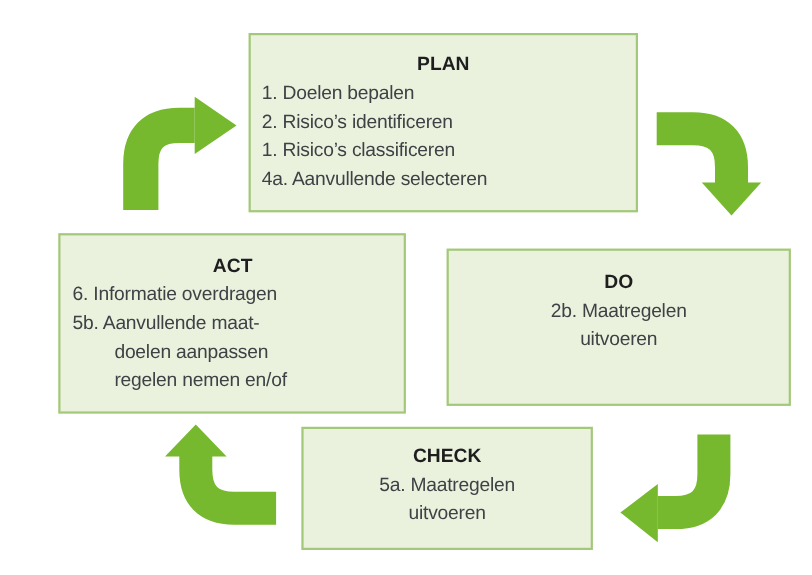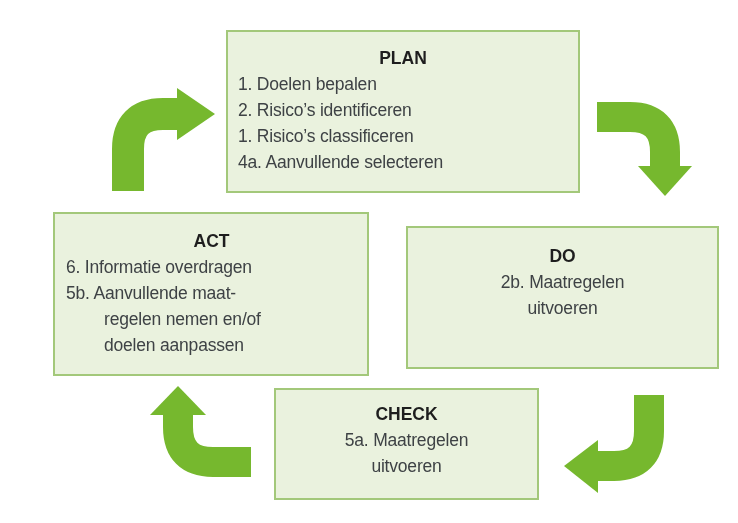--- a/index.html
+++ b/index.html
@@ -84,22 +84,22 @@
     <span class="line">1. Doelen bepalen</span>
     <span class="line">2. Risico’s identificeren</span>
     <span class="line">1. Risico’s classificeren</span>
     <span class="line">4a. Aanvullende selecteren</span>
   </div>
 
   <div class="box box-act">
     <span class="line heading">ACT</span>
     <span class="line">6. Informatie overdragen</span>
     <span class="line">5b. Aanvullende maat-</span>
+    <span class="line cont">doelen aanpassen</span>
     <span class="line cont">regelen nemen en/of</span>
-    <span class="line cont">doelen aanpassen</span>
   </div>
 
   <div class="box box-do">
     <span class="line heading">DO</span>
     <span class="line">2b. Maatregelen</span>
     <span class="line">uitvoeren</span>
   </div>
 
   <div class="box box-check">
     <span class="line heading">CHECK</span>

